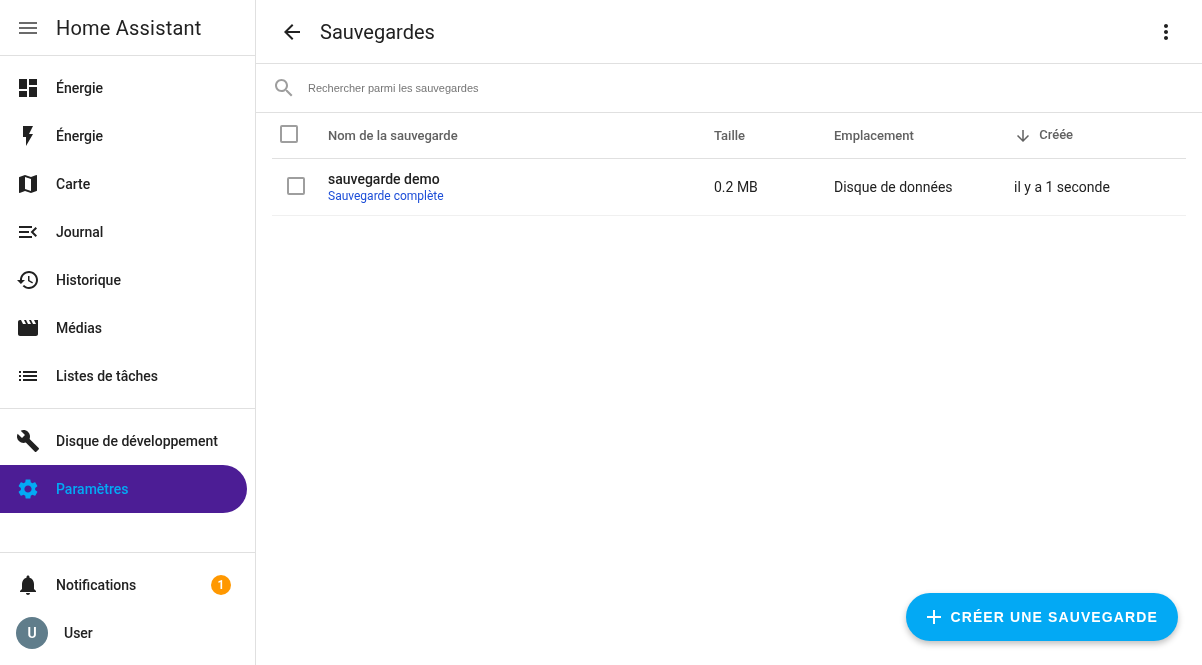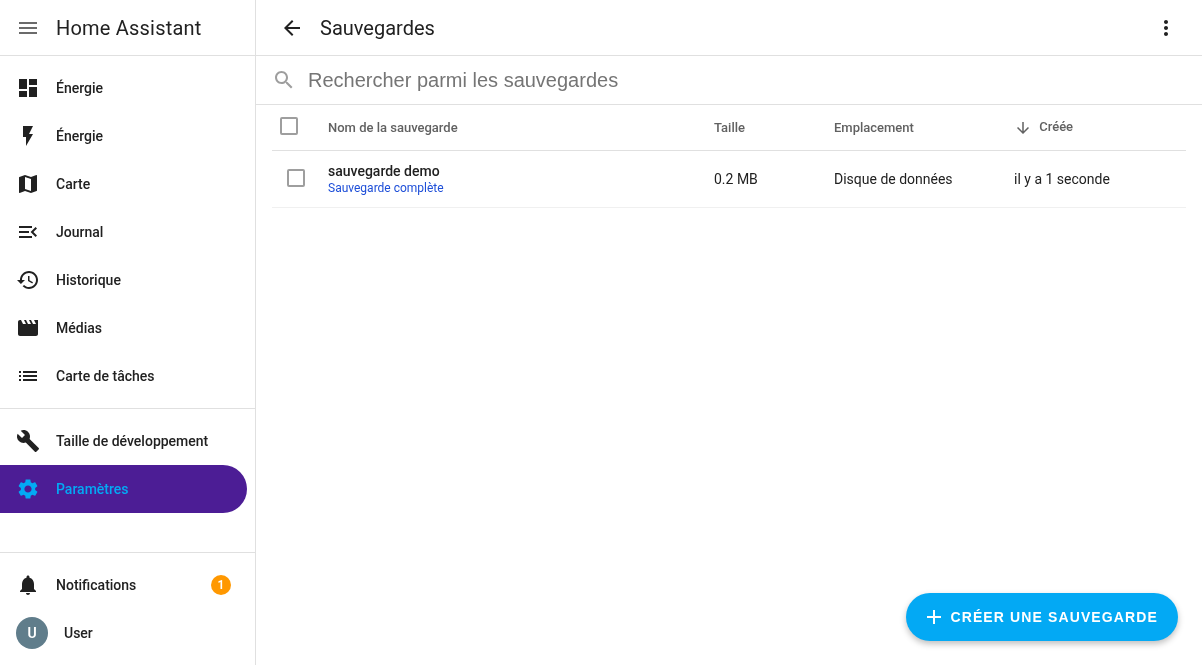--- a/index.html
+++ b/index.html
@@ -136,21 +136,21 @@
       display: flex;
       flex-direction: column;
       height: 100%;
       overflow: hidden;
     }
 
     .main-header {
       display: flex;
       align-items: center;
       padding: 0 16px;
-      height: 56px;
+      height: 64px;
       border-bottom: 1px solid #e0e0e0;
       position: relative;
     }
 
     .back-button {
       width: 40px;
       height: 40px;
       display: flex;
       align-items: center;
       justify-content: center;
@@ -189,21 +189,21 @@
     .search-icon-wrap {
       color: #9e9e9e;
       margin-right: 12px;
       display: flex;
       align-items: center;
     }
 
     .search-input {
       border: none;
       outline: none;
-      font-size: 20px;
+      font-size: 11px;
       color: #ec4899;
       flex: 1;
       background: transparent;
     }
 
     
     .table-container {
       flex: 1;
       overflow-y: auto;
       padding: 0 16px;
@@ -376,32 +376,32 @@
       </span>
       <span class="label">Médias</span>
     </div>
 
     <div class="sidebar-item">
       <span class="icon">
         <svg width="24" height="24" viewBox="0 0 24 24" fill="currentColor">
           <path d="M3 13h2v-2H3v2zm0 4h2v-2H3v2zm0-8h2V7H3v2zm4 4h14v-2H7v2zm0 4h14v-2H7v2zM7 7v2h14V7H7z"></path>
         </svg>
       </span>
-      <span class="label">Carte de tâches</span>
+      <span class="label">Listes de tâches</span>
     </div>
 
     <div class="sidebar-divider"></div>
 
     <div class="sidebar-item">
       <span class="icon">
         <svg width="24" height="24" viewBox="0 0 24 24" fill="currentColor">
           <path d="M22.7 19l-9.1-9.1c.9-2.3.4-5-1.5-6.9-2-2-5-2.4-7.4-1.3L9 6 6 9 1.6 4.7C.4 7.1.9 10.1 2.9 12.1c1.9 1.9 4.6 2.4 6.9 1.5l9.1 9.1c.4.4 1 .4 1.4 0l2.3-2.3c.5-.4.5-1.1.1-1.4z"></path>
         </svg>
       </span>
-      <span class="label">Taille de développement</span>
+      <span class="label">Disque de développement</span>
     </div>
 
     <div class="sidebar-item active">
       <span class="icon">
         <svg width="24" height="24" viewBox="0 0 24 24" fill="#03a9f4">
           <path d="M19.14,12.94c0.04-0.3,0.06-0.61,0.06-0.94c0-0.32-0.02-0.64-0.07-0.94l2.03-1.58c0.18-0.14,0.23-0.41,0.12-0.61 l-1.92-3.32c-0.12-0.22-0.37-0.29-0.59-0.22l-2.39,0.96c-0.5-0.38-1.03-0.7-1.62-0.94L14.4,2.81c-0.04-0.24-0.24-0.41-0.48-0.41 h-3.84c-0.24,0-0.43,0.17-0.47,0.41L9.25,5.35C8.66,5.59,8.12,5.92,7.63,6.29L5.24,5.33c-0.22-0.08-0.47,0-0.59,0.22L2.74,8.87 C2.62,9.08,2.66,9.34,2.86,9.48l2.03,1.58C4.84,11.36,4.8,11.69,4.8,12s0.02,0.64,0.07,0.94l-2.03,1.58 c-0.18,0.14-0.23,0.41-0.12,0.61l1.92,3.32c0.12,0.22,0.37,0.29,0.59,0.22l2.39-0.96c0.5,0.38,1.03,0.7,1.62,0.94l0.36,2.54 c0.05,0.24,0.24,0.41,0.48,0.41h3.84c0.24,0,0.44-0.17,0.47-0.41l0.36-2.54c0.59-0.24,1.13-0.56,1.62-0.94l2.39,0.96 c0.22,0.08,0.47,0,0.59-0.22l1.92-3.32c0.12-0.22,0.07-0.47-0.12-0.61L19.14,12.94z M12,15.6c-1.98,0-3.6-1.62-3.6-3.6 s1.62-3.6,3.6-3.6s3.6,1.62,3.6,3.6S13.98,15.6,12,15.6z"></path>
         </svg>
       </span>
       <span class="label">Paramètres</span>
     </div>

